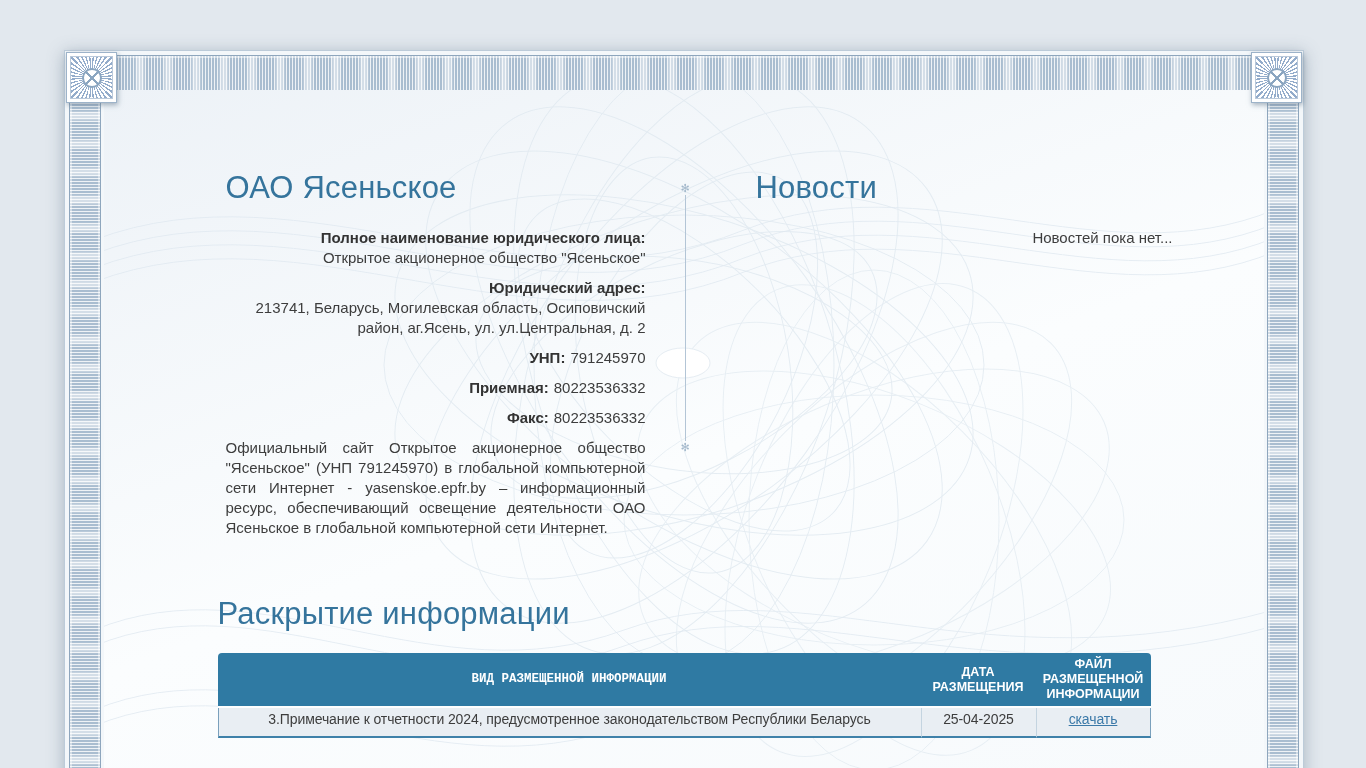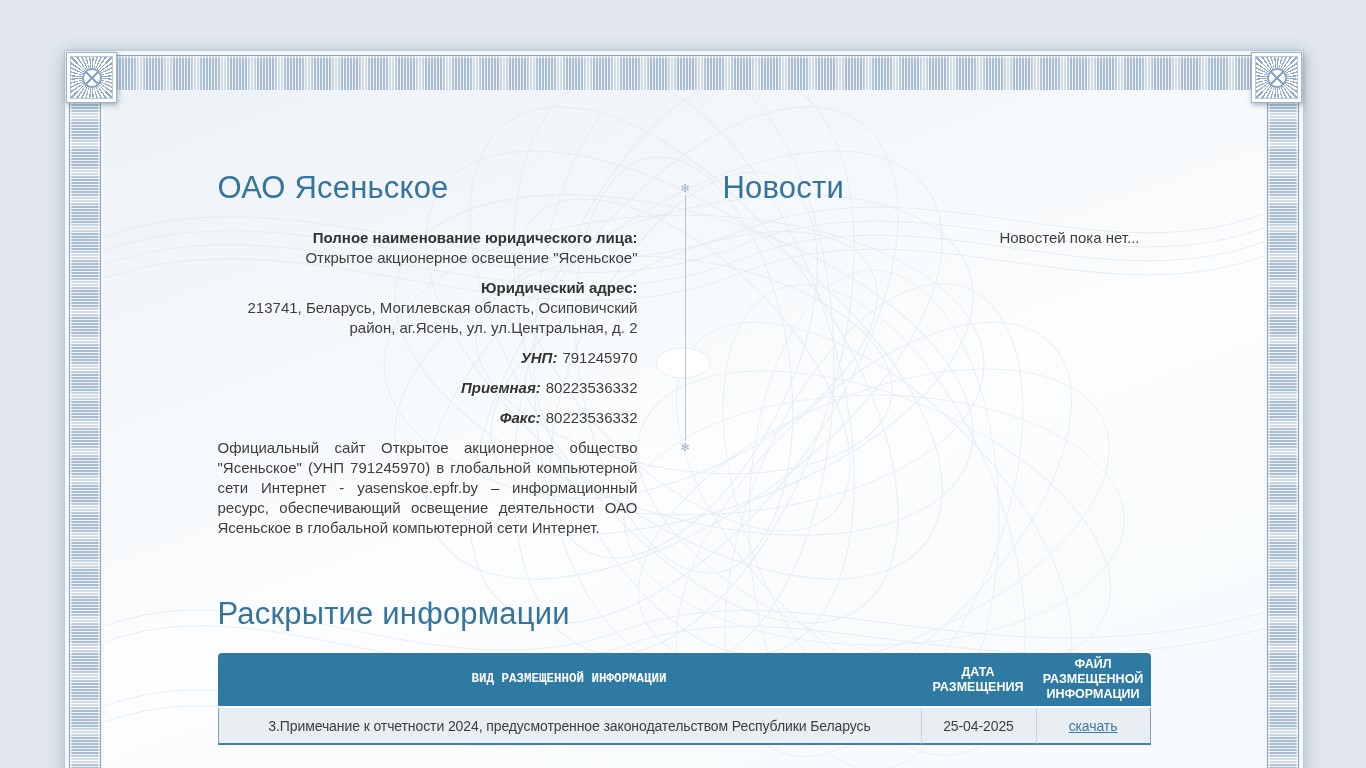--- a/index.html
+++ b/index.html
@@ -48,50 +48,50 @@
   }
   .inner{
     position:absolute;left:39px;top:39px;width:1160px;height:1042px;
     background:linear-gradient(160deg,#edf2f7 0%,#fbfdfe 40%,#f4f8fb 100%);
     overflow:hidden;
   }
   .watermark{position:absolute;left:0;top:0;pointer-events:none;}
   
   .container{position:relative;width:933px;margin:0 auto;padding-top:80px;z-index:2;}
   .columns{position:relative;min-height:378px;}
-  .col-left{width:420px;}
-  .col-right{position:absolute;left:505px;top:0;width:417px;}
+  .col-left{width:420px;margin-left:8px;}
+  .col-right{position:absolute;left:538px;top:0;width:417px;}
   .divider{position:absolute;left:467px;top:25px;height:246px;width:1px;background:#b3c5d6;}
   .divider::before,.divider::after{
     position:absolute;left:50%;transform:translateX(-50%);
     color:#a3b8cb;font-size:11px;line-height:1;content:"✻";
     font-family:"DejaVu Sans",sans-serif;
   }
   .divider::before{top:-12px;} .divider::after{bottom:-12px;}
   h1,h2{font-weight:400;color:#35749c;font-size:31px;line-height:36px;letter-spacing:.2px;}
   h1{margin:0 0 22px;}
   h2{margin:48px 0 21px;}
   p{font-size:15px;line-height:20px;color:#3d3d3d;margin:0 0 10px;text-align:right;}
   .lbl{display:block;font-weight:bold;color:#333;}
   .val{display:block;}
-  .lbl-inline{font-weight:bold;color:#333;margin-right:5px;font-style:italic;}
+  .lbl-inline{font-weight:bold;color:#333;margin-right:5px;}
   a{color:#3b79a8;}
   .about{text-align:justify;margin-top:10px;margin-bottom:0;}
   
   table{width:933px;border-collapse:separate;border-spacing:0;table-layout:fixed;background:transparent;}
   thead th{
     background:#2f7aa3;color:#fff;font-size:12.5px;font-weight:bold;line-height:15px;
     text-align:center;vertical-align:middle;padding:4px 6px;height:45px;
     border-bottom:2px solid #fdfefe;text-transform:uppercase;
   }
   thead th:first-child{border-top-left-radius:4px;font-family:Liberation Mono, monospace;}
   thead th:last-child{border-top-right-radius:4px;}
   tbody td{
     background:#e9eef3;font-size:14px;color:#3d3d3d;text-align:center;vertical-align:middle;
-    padding:10px 8px 9px;letter-spacing:-0.1px;
+    padding:3px 8px 9px;letter-spacing:-0.1px;
   }
   tbody td:first-child{border-left:1px solid #7aa0bc;}
   tbody td:last-child{border-right:1px solid #7aa0bc;}
   tbody td + td{border-left:1px solid #c4d4e0;}
   tr.r1 td{border-bottom:2px solid #3f81a9;}
   tr.spacer td{background:transparent;padding:0;height:3px;border-left:none !important;border-right:none !important;}
 </style>
 </head>
 <body>
 
@@ -152,21 +152,21 @@
     </svg>
 
     <div class="container">
       <div class="columns">
 
         <section class="col-left">
           <h1>ОАО Ясеньское</h1>
 
           <p class="group">
             <span class="lbl">Полное наименование юридического лица:</span>
-            <span class="val">Открытое акционерное освещение "Ясеньское"</span>
+            <span class="val">Открытое акционерное общество "Ясеньское"</span>
           </p>
 
           <p class="group">
             <span class="lbl">Юридический адрес:</span>
             <span class="val">213741, Беларусь, Могилевская область, Осиповичский район, аг.Ясень, ул. ул.Центральная, д. 2</span>
           </p>
 
           <p>
             <span class="lbl-inline">УНП:</span><span>791245970</span>
           </p>

